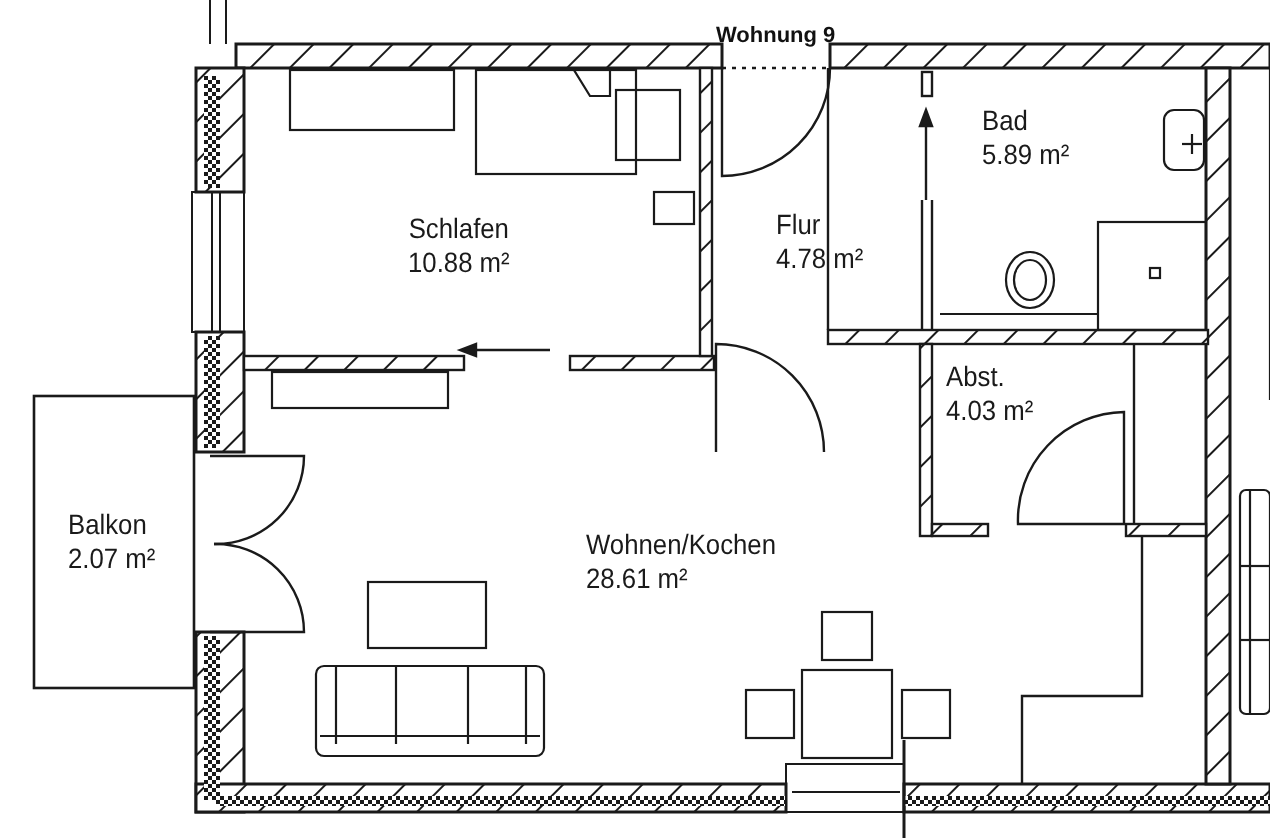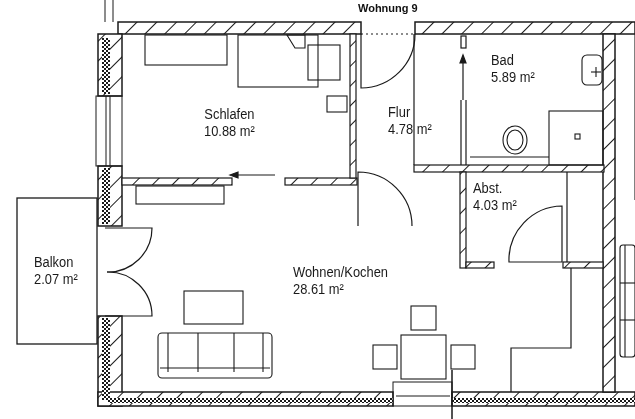--- a/index.html
+++ b/index.html
@@ -146,21 +146,21 @@
 
   <g fill="none" stroke="#1a1a1a" stroke-width="1.1">
     <rect x="620" y="245" width="15" height="112" rx="3"></rect>
     <line x1="625" y1="245" x2="625" y2="357"></line>
     <line x1="620" y1="283" x2="635" y2="283"></line>
     <line x1="620" y1="320" x2="635" y2="320"></line>
     <line x1="635" y1="34" x2="635" y2="200"></line>
   </g>
 </svg>
 
-<div class="title-label" style="left:358px; top:2px;">Wohnung 9</div>
+<div class="title-label" style="left:358px; top:12px;">Wohnung 9</div>
 
 <div class="room-label" style="left:204px; top:106px;">
   <div>Schlafen</div>
   <div>10.88 m²</div>
 </div>
 
 <div class="room-label" style="left:388px; top:104px; text-align:left;">
   <div>Flur</div>
   <div>4.78 m²</div>
 </div>

